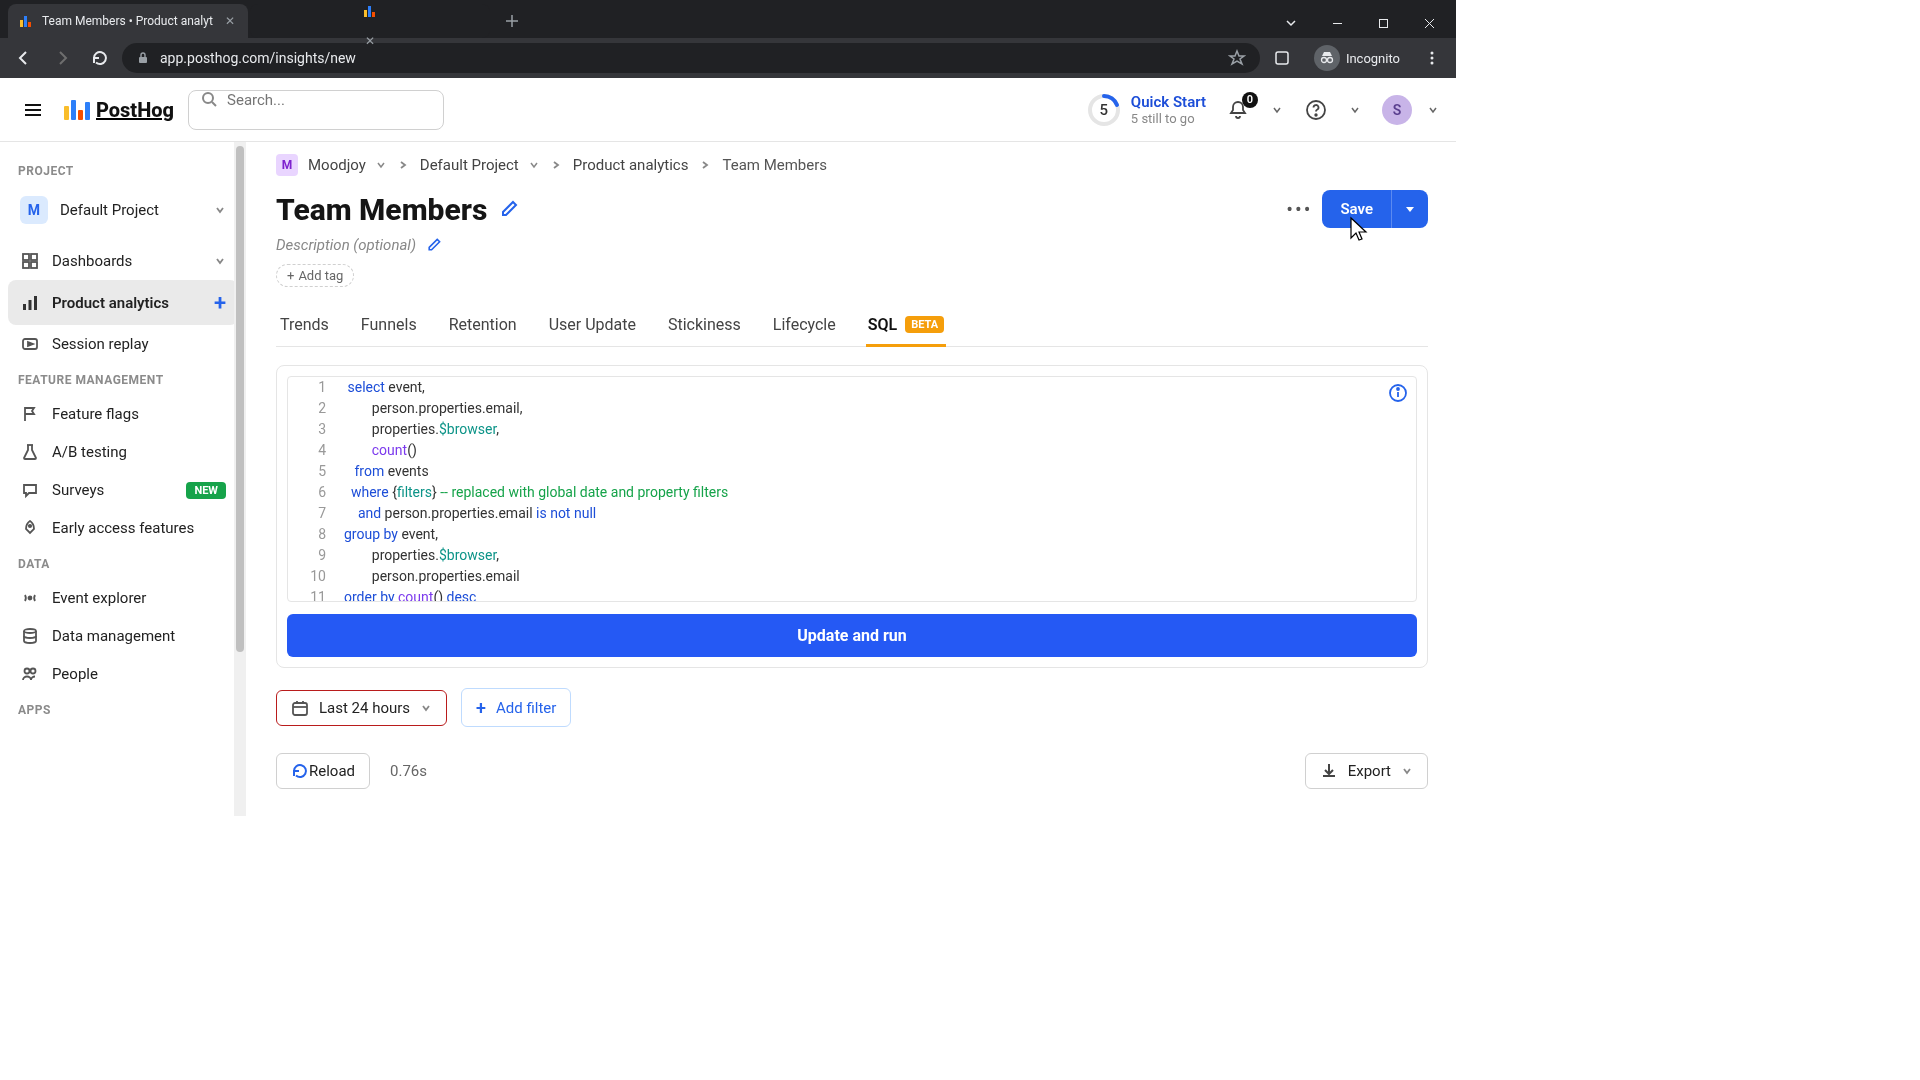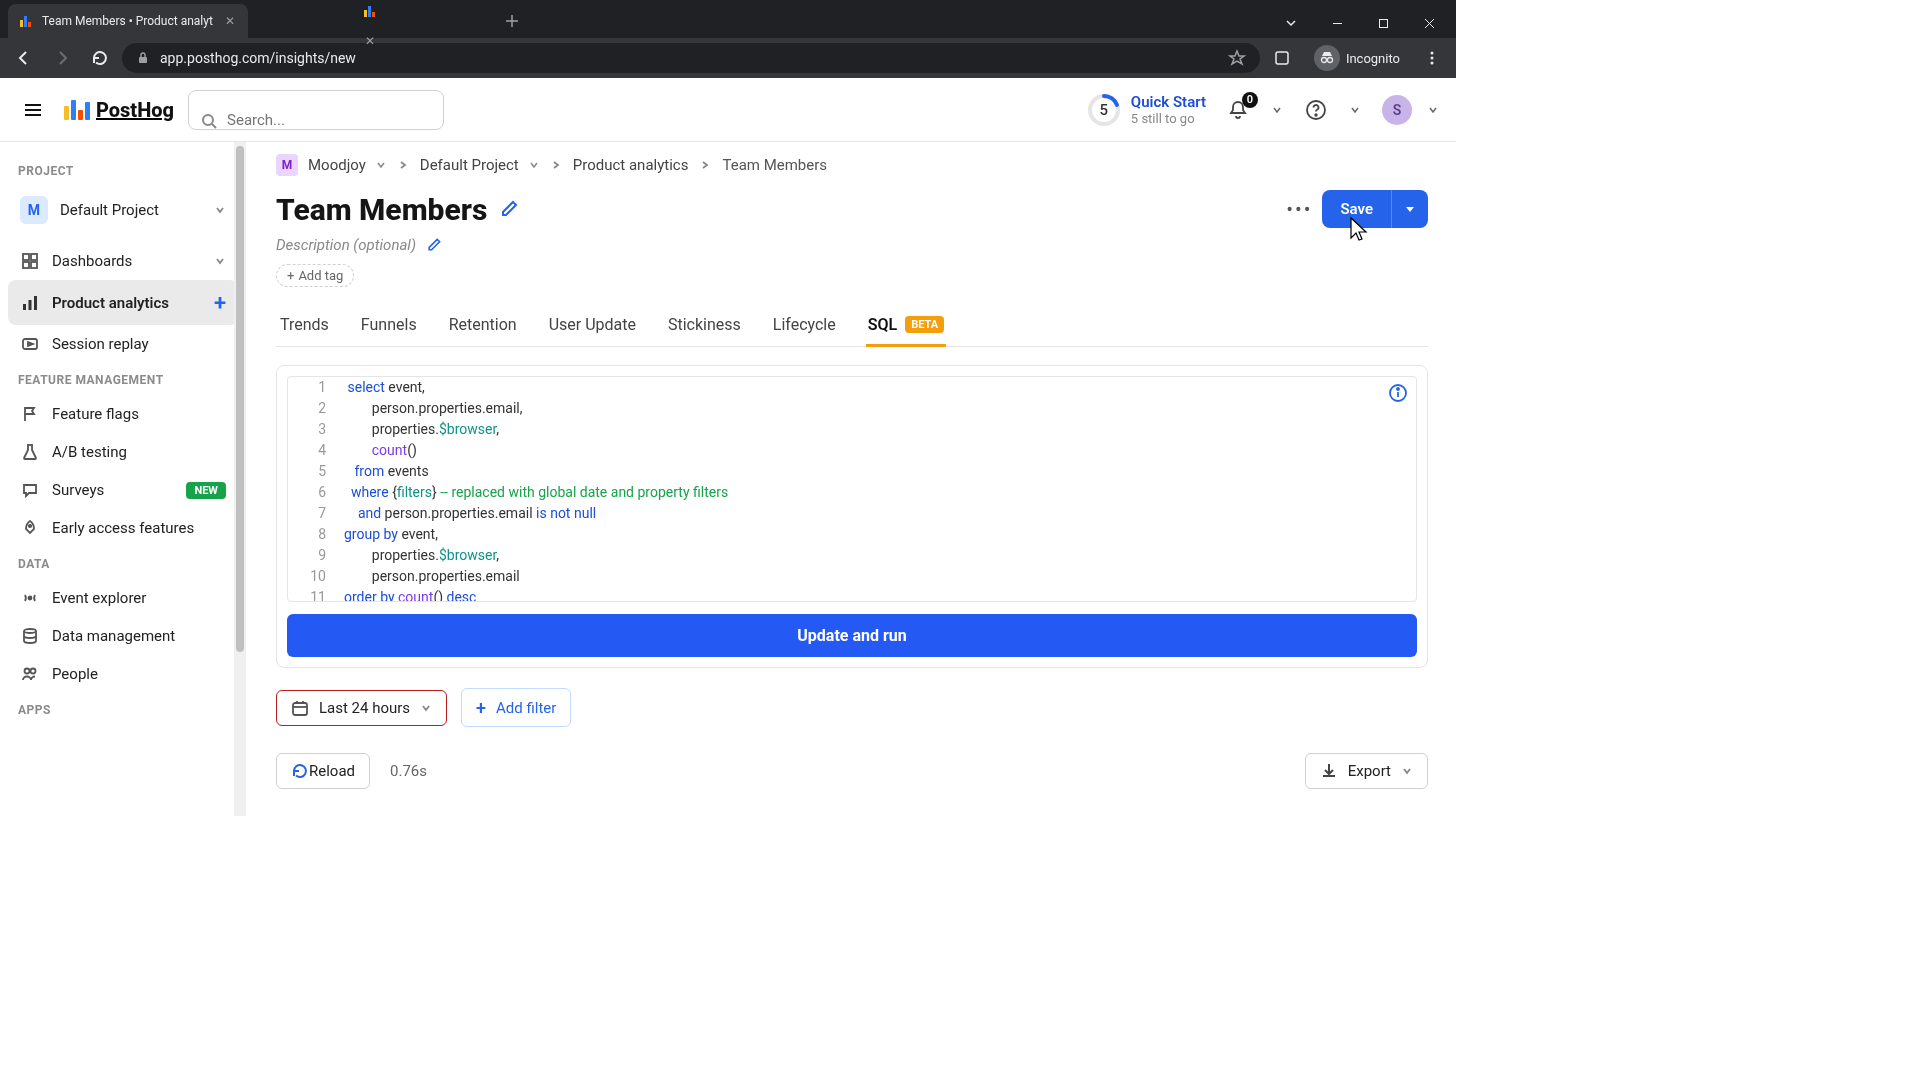--- a/index.html
+++ b/index.html
@@ -33,21 +33,21 @@
 .apphdr { height: 64px; border-bottom: 1px solid #e5e5e5; display:flex; align-items:center; padding: 0 16px; gap: 14px; }
 .hamburger { width: 34px; height: 34px; display:flex; align-items:center; justify-content:center; border-radius: 6px; }
 .logo { display:flex; align-items:center; gap:6px;text-decoration:underline; }
 .logo-bars { display:flex; gap:2px; align-items:flex-end; }
 .logo-bars span { width:5px; border-radius:1px; }
 .logo-bars span:nth-child(1){ height:14px; background:#f9bd2b; }
 .logo-bars span:nth-child(2){ height:20px; background:#2d7ff9; }
 .logo-bars span:nth-child(3){ height:10px; background:#f54e00; }
 .logo-bars span:nth-child(4){ height:18px; background:#2d7ff9; }
 .logo-text { font-weight: 800; font-size: 20px; color:#111; }
-.searchbox { width: 256px; height: 40px; border:1px solid #d0d0d0; border-radius: 8px; display:flex; align-items:flex-end; padding: 0 12px; gap:10px; color:#666; background:#fff; }
+.searchbox { width: 256px; height: 40px; border:1px solid #d0d0d0; border-radius: 8px; display:flex; align-items:flex-start; padding: 0 12px; gap:10px; color:#666; background:#fff; }
 .searchbox input { border:none; outline:none; font-size:15px; flex:1; background:transparent; }
 .hdr-right { margin-left:auto; display:flex; align-items:center; gap: 14px; }
 .quickstart { display:flex; align-items:center; gap: 10px; }
 .qs-ring { width: 34px; height: 34px; border-radius:50%; position:relative; display:flex; align-items:center; justify-content:center; }
 .qs-ring .num { font-size: 15px; color:#333; font-weight:500; }
 .qs-text .line1 { color:#1d4ed8; font-weight:600; font-size:15px; }
 .qs-text .line2 { color:#888; font-size:13px; }
 .icnbtn { width: 36px; height:36px; display:flex; align-items:center; justify-content:center; color:#444; position:relative; }
 .badge-dot { position:absolute; top:0; right:-2px; background:#111; color:#fff; border-radius:50%; width:16px; height:16px; font-size:11px; display:flex; align-items:center; justify-content:center; font-weight:600; }
 .avatar-user { width:30px; height:30px; border-radius:50%; background:#c8b4e8; color:#5a3f8f; display:flex; align-items:center; justify-content:center; font-weight:600; font-size:14px; margin-left:6px; }

